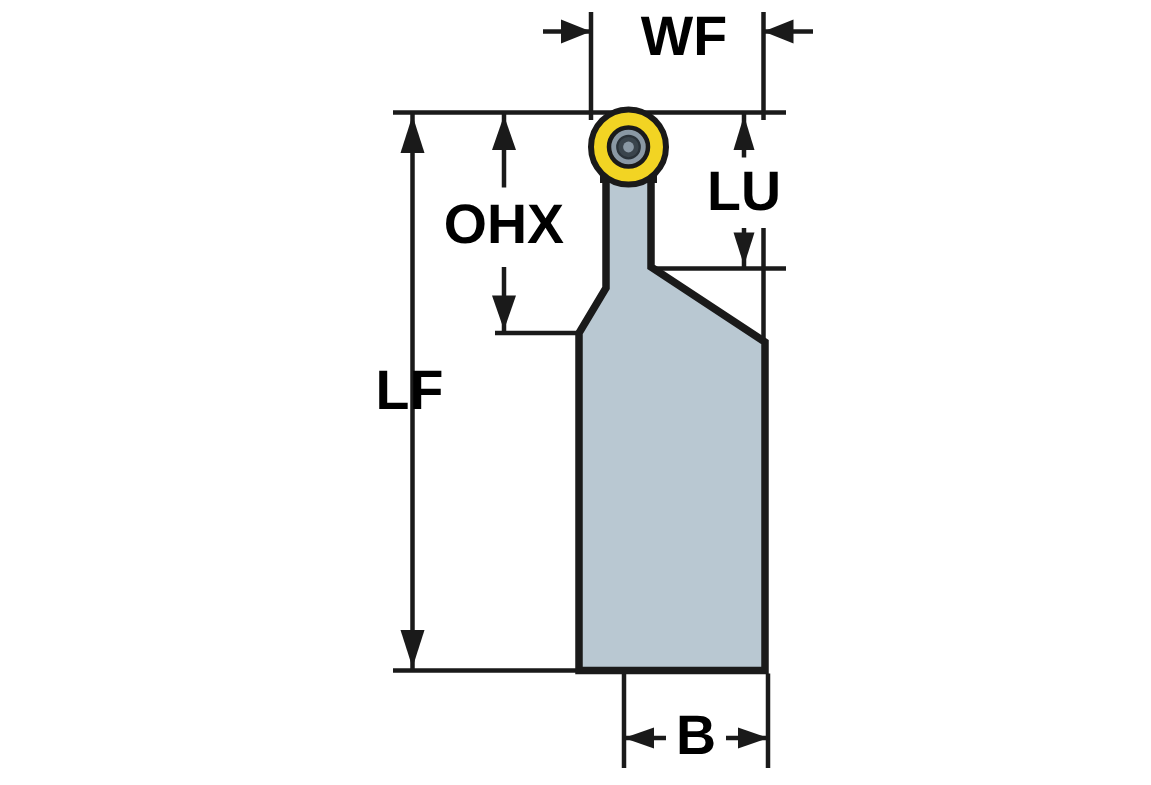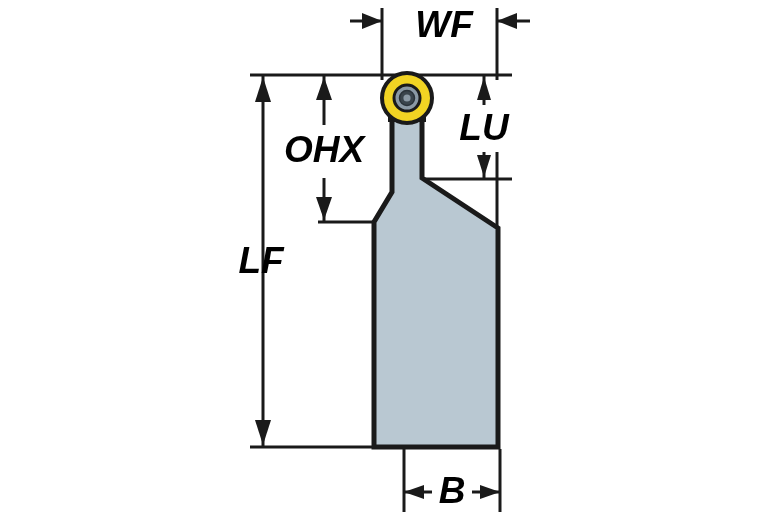--- a/index.html
+++ b/index.html
@@ -9,25 +9,24 @@
   }
   body {
     width: 767px;
     height: 523px;
     font-family: "Liberation Sans", sans-serif;
     overflow: hidden;
     position: relative;
   }
   #drawing-root {
     position: absolute;
-    left: 0;
+    left: 12px;
     top: 0;
     width: 608px;
     height: 523px;
-    font-style: italic;
   }
   svg {
     display: block;
   }
   .dim-label {
     font-family: "Liberation Sans", sans-serif;
     font-size: 37px;
     font-weight: 700;
     fill: #000000;
     dominant-baseline: middle;

